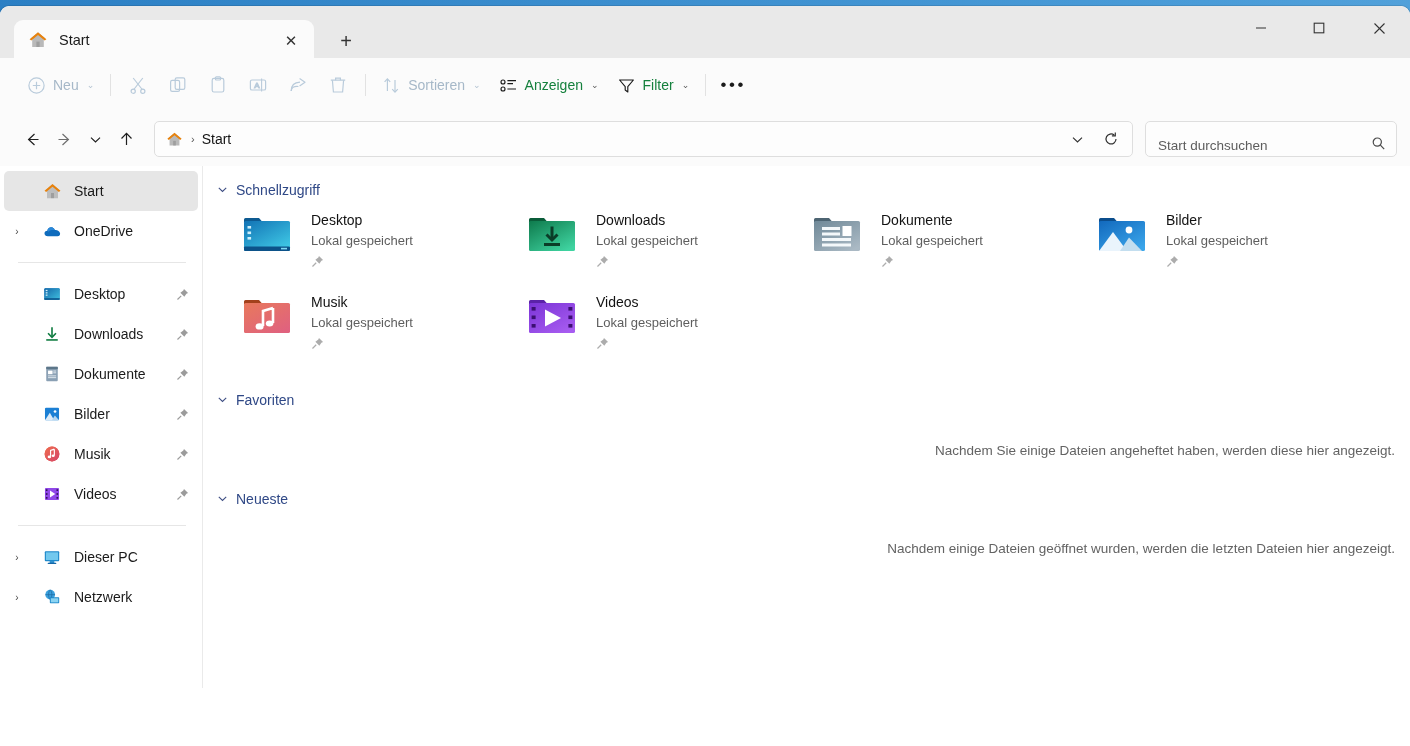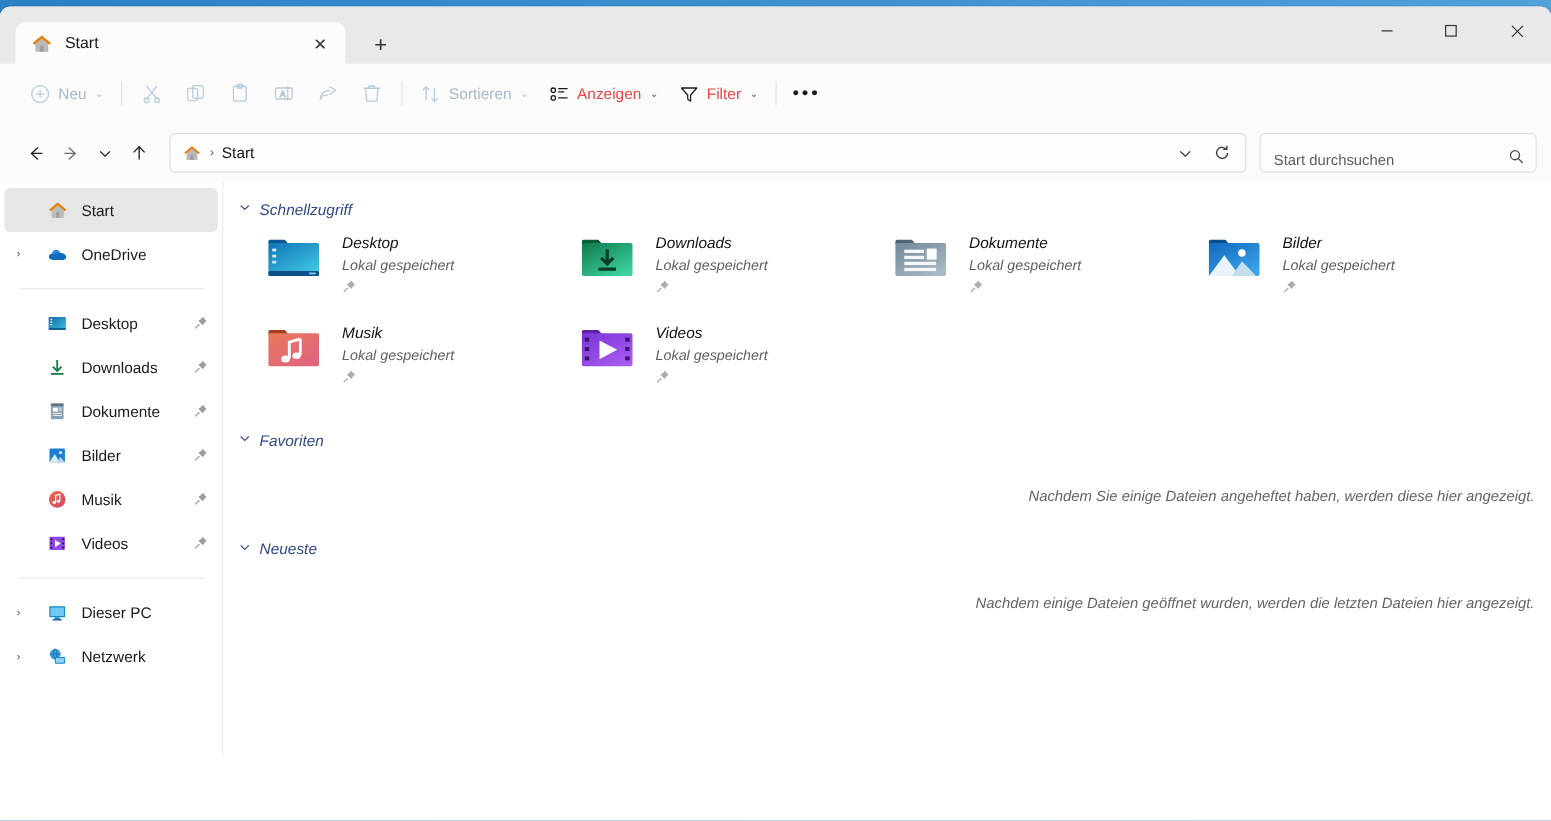--- a/index.html
+++ b/index.html
@@ -70,21 +70,21 @@
     height: 54px; background: #fbfbfb;
     display: flex; align-items: center;
     padding-left: 18px;
   }
   .cb-item {
     display: flex; align-items: center;
     height: 34px; padding: 0 9px; border-radius: 5px;
     gap: 7px; white-space: nowrap;
   }
   .cb-item.icononly { padding: 0; width: 40px; justify-content: center; }
-  .cb-label { font-size: 14px; color: #ef4444; }
+  .cb-label { font-size: 14px; color: #15803d; }
   .cb-item.disabled .cb-label { color: #a6b8c8; text-align: center; }
   .cb-item.disabled svg { stroke: #b9cbdb; color: #b9cbdb; }
   .chev { font-size: 9px; color: #5a5a5a; margin-left: 1px; }
   .cb-item.disabled .chev { color: #b3c3d2; }
   .cb-sep {
     width: 1px; height: 22px; background: #e2e2e2; margin: 0 7px;
   }
   .dots { font-size: 17px; letter-spacing: 2.5px; color: #1b1b1b; }
 
   
@@ -143,21 +143,21 @@
   .nav-ico {
     width: 20px; height: 20px; flex: 0 0 20px;
     margin-left: 12px; margin-right: 12px;
     display: flex; align-items: center; justify-content: center;
   }
   .nav-label { font-size: 14px; color: #1a1a1a; flex: 1 1 auto; white-space: nowrap; }
   .pin { width: 14px; height: 14px; flex: 0 0 14px; opacity: .75; }
   .nav-divider { height: 1px; background: #e6e6e6; margin: 11px 16px 11px 18px; }
 
   
-  .main { flex: 1 1 auto; padding: 12px 0 0 14px; overflow: hidden; font-style: italic; }
+  .main { flex: 1 1 auto; padding: 12px 0 0 14px; overflow: hidden; }
   .section-head {
     display: flex; align-items: center; gap: 9px;
     height: 24px; margin-bottom: 6px;
   }
   .sec-chev { color: #3f4f84; font-size: 10px; width: 10px; }
   .sec-title { font-size: 14px; color: #2f4886; }
 
   .grid {
     display: grid;
     grid-template-columns: repeat(4, 285px);

